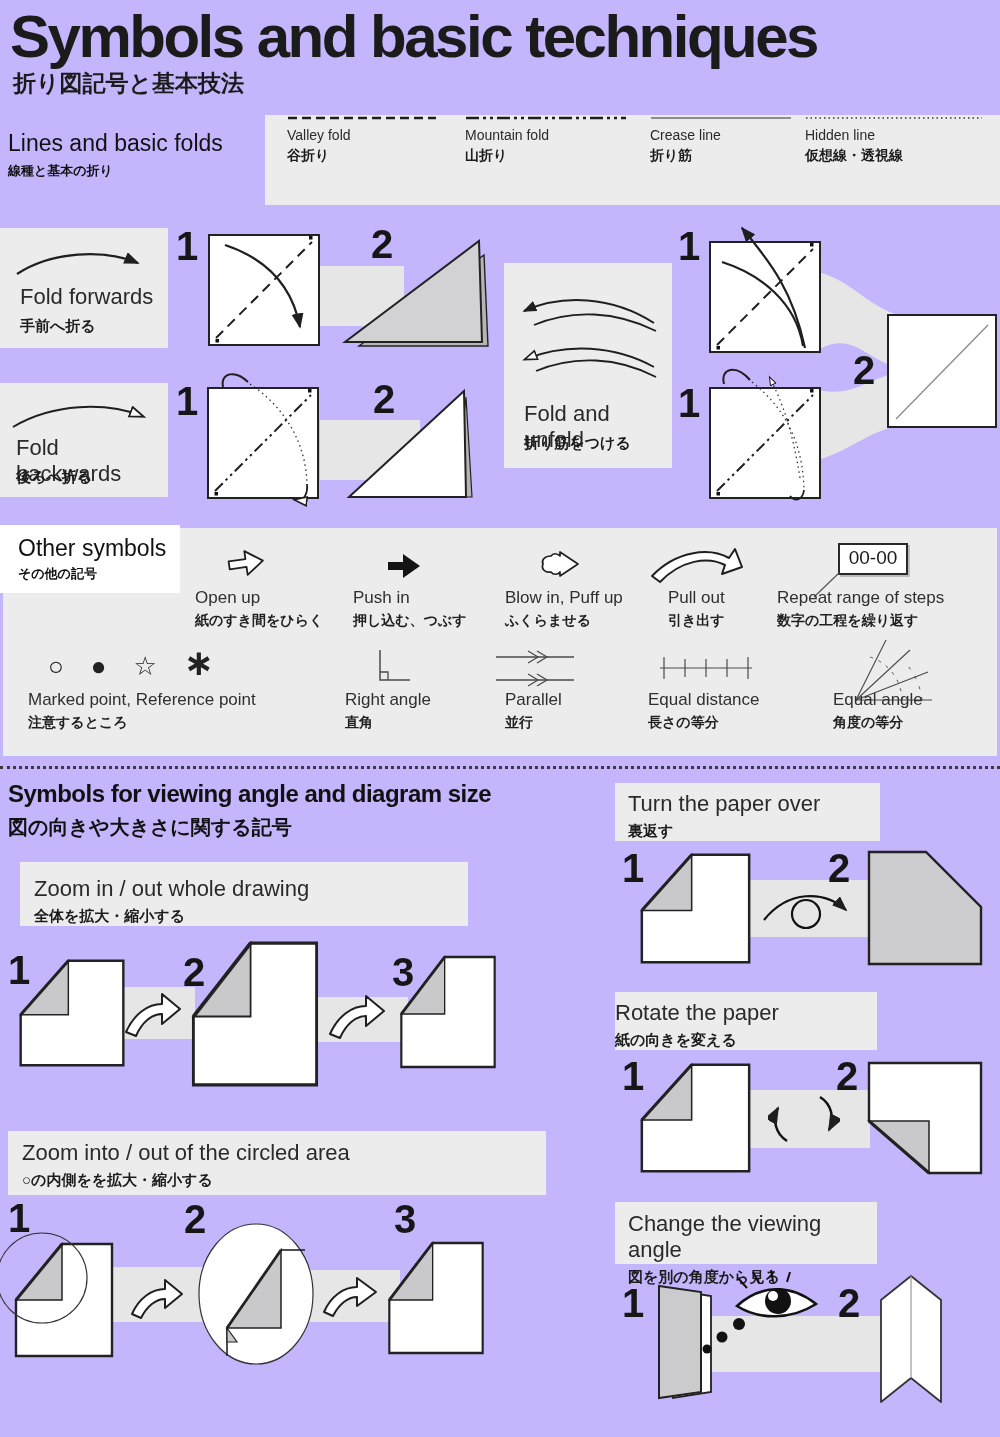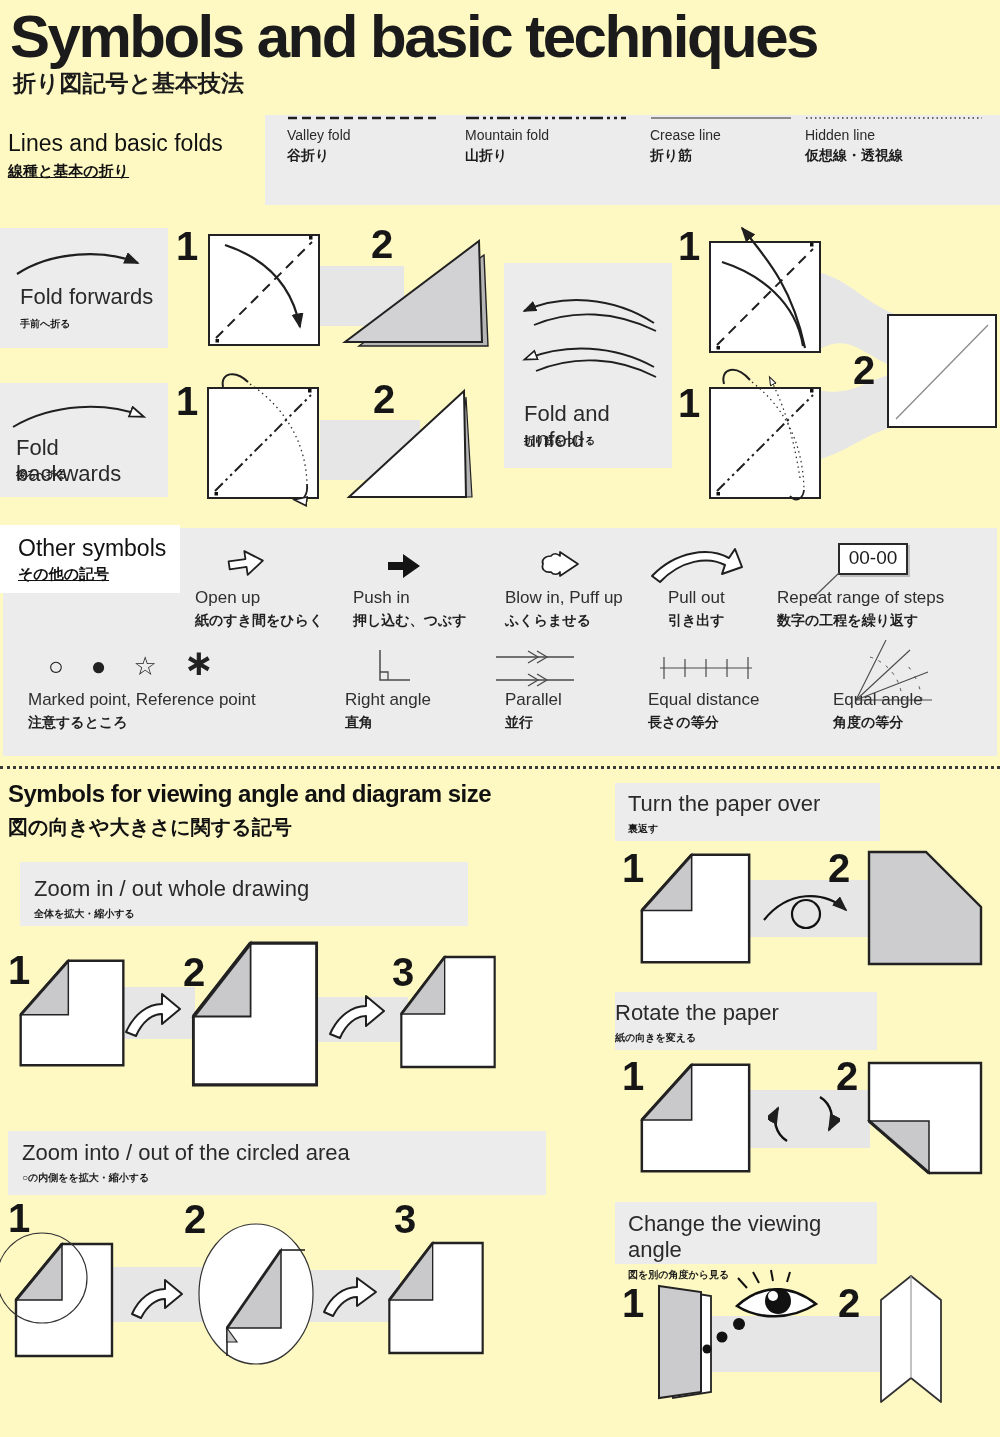--- a/index.html
+++ b/index.html
@@ -1,27 +1,27 @@
 <!DOCTYPE html>
 <html><head>
 <meta charset="utf-8">
 <style>
   html,body{margin:0;padding:0;background:#fff;}
-  .page{position:relative;width:1000px;height:1437px;background:#fef9c3;overflow:hidden;
+  .page{position:relative;width:1000px;height:1437px;background:#c4b5fd;overflow:hidden;
         font-family:"Liberation Sans","DejaVu Sans",sans-serif;color:#1c1c1c;}
   .abs{position:absolute;}
   .title{font-size:60px;font-weight:700;letter-spacing:-2.5px;color:#1b1b1b;white-space:nowrap;}
   .title-jp{font-size:23px;font-weight:700;color:#1b1b1b;}
   .sec-h{font-size:23px;font-weight:400;color:#111;}
-  .sec-h-jp{font-size:15px;font-weight:700;color:#111;text-decoration:underline;}
+  .sec-h-jp{font-size:13px;font-weight:700;color:#111;}
   .sec-h2{font-size:24px;font-weight:700;color:#111;letter-spacing:-0.5px;}
   .sec-h2-jp{font-size:20px;font-weight:700;color:#111;}
   .panel{position:absolute;background:#ececec;}
   .panel .en{font-size:22px;color:#2a2a2a;}
-  .panel .jp{font-size:10px;font-weight:700;color:#1c1c1c;margin-top:5px;}
+  .panel .jp{font-size:15px;font-weight:700;color:#1c1c1c;margin-top:5px;}
   .num{position:absolute;font-size:40px;font-weight:700;color:#161616;line-height:1;}
   .legend-col{position:absolute;top:0;height:90px;}
   .legend-col .en{font-size:14px;color:#2a2a2a;margin-top:6px;}
   .legend-col .jp{font-size:14px;font-weight:700;color:#1c1c1c;margin-top:4px;}
   .sym{position:absolute;}
   .sym .en{font-size:17px;color:#2f2f2f;white-space:nowrap;}
   .sym .jp{font-size:14px;font-weight:700;color:#1f1f1f;margin-top:4px;white-space:nowrap;}
   .band{position:absolute;background:#e6e6e6;}
   .divider{position:absolute;border-top:3px dotted #3a3a3a;width:1000px;height:0;}
   .repeat-badge{position:absolute;background:#fff;border:2px solid #2a2a2a;font-size:19px;

